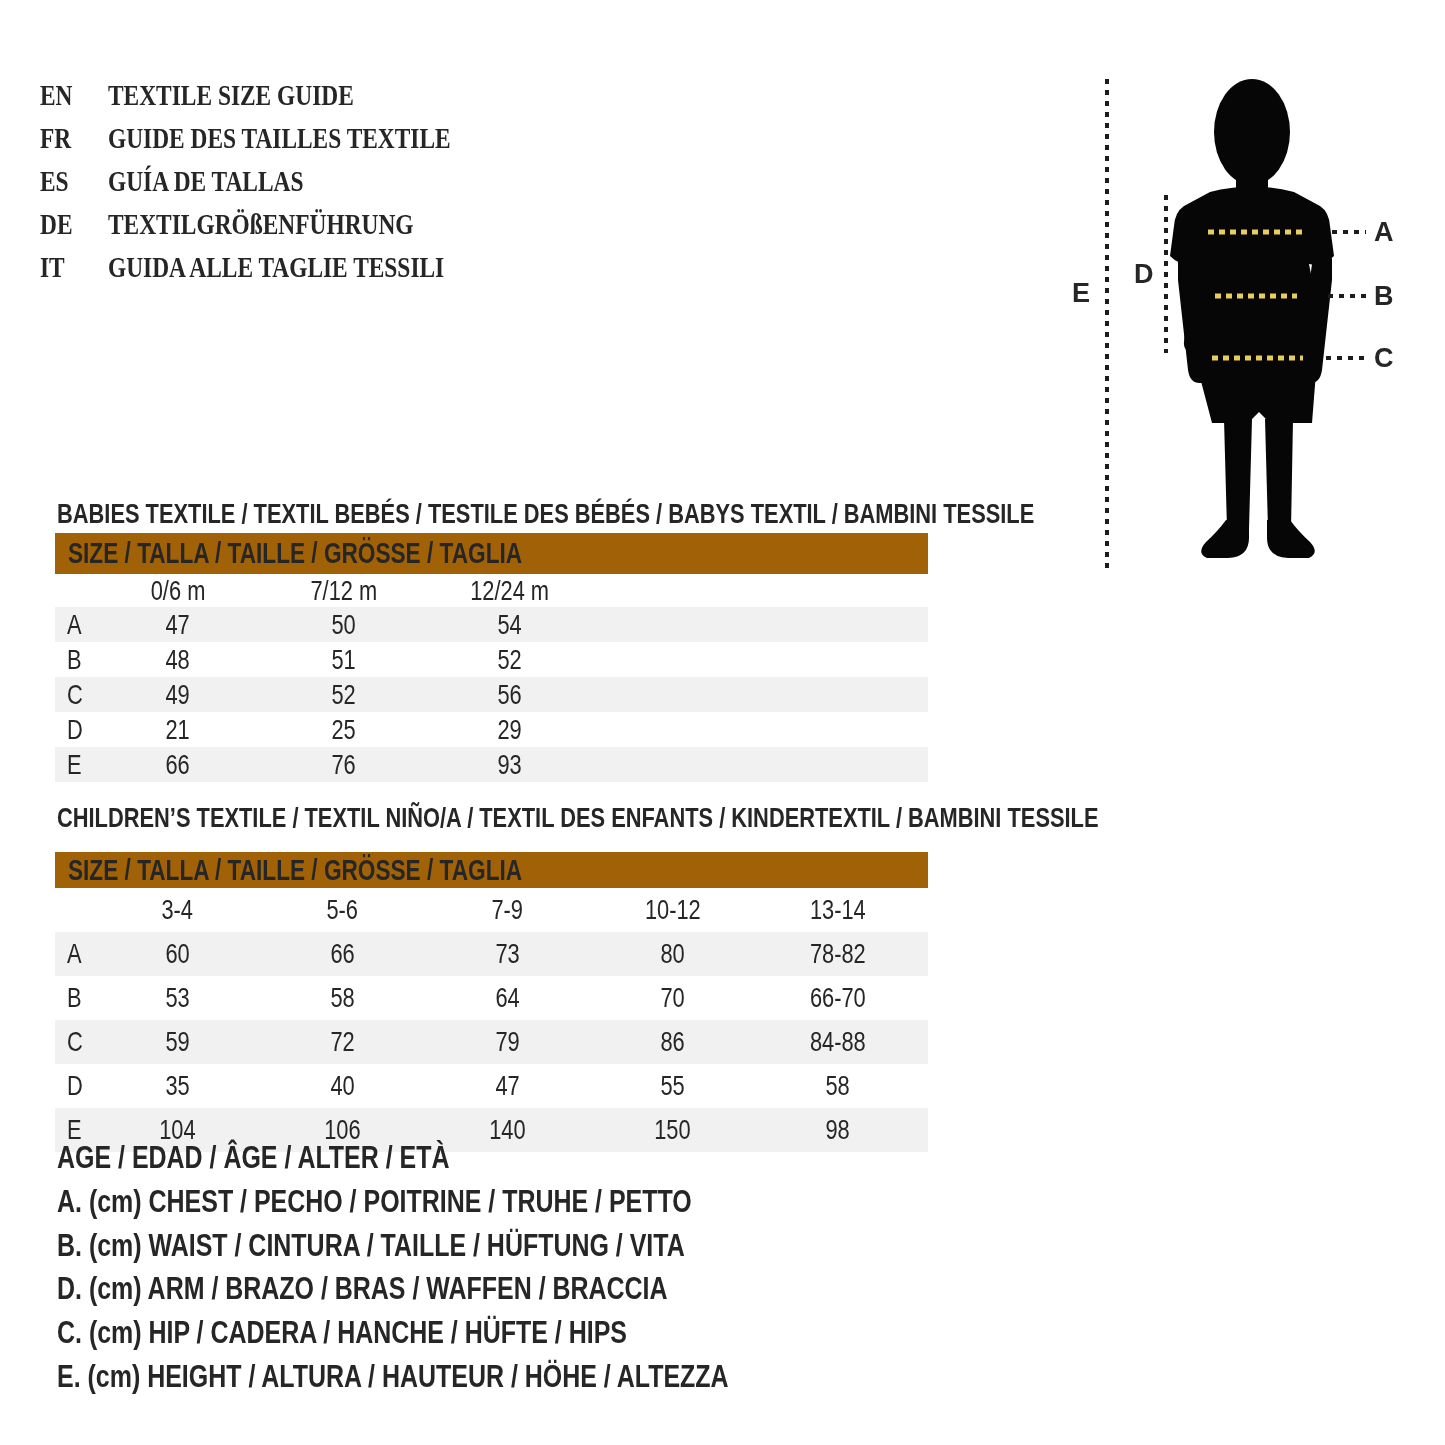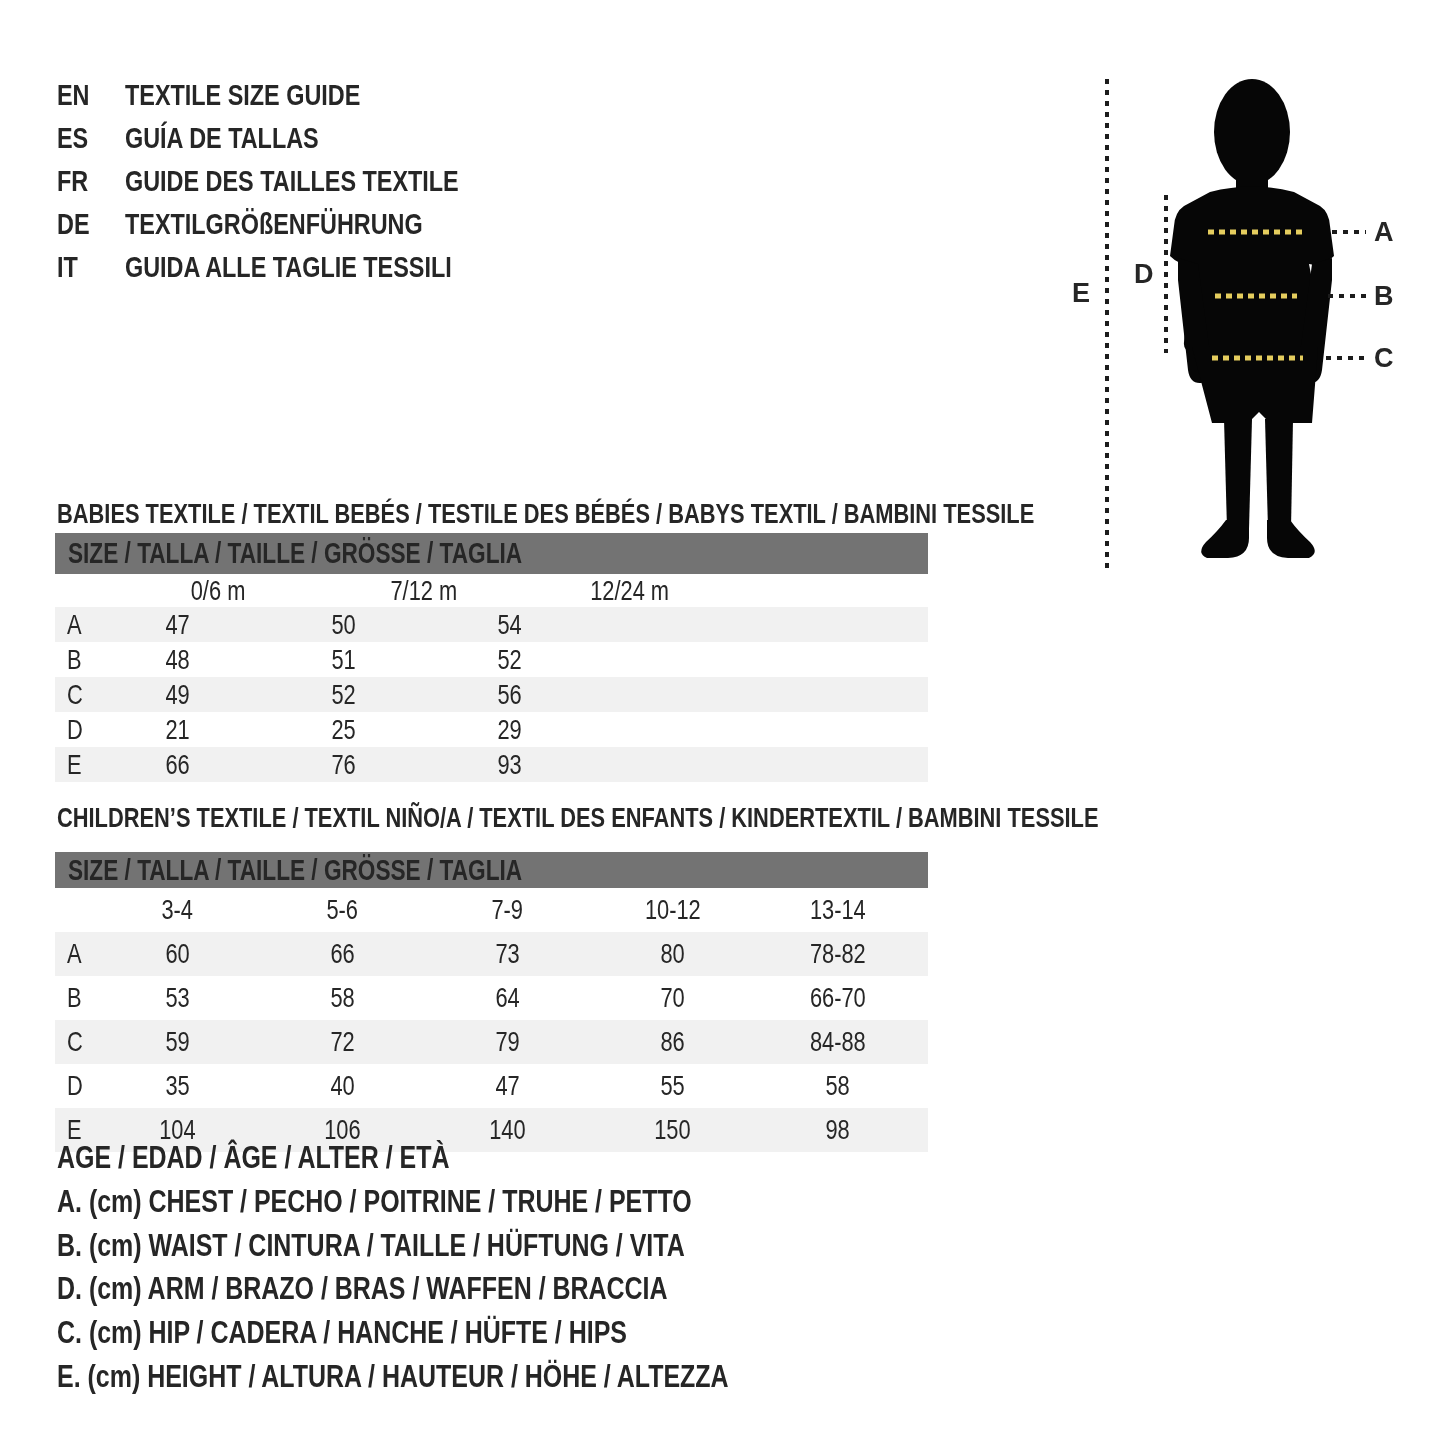--- a/index.html
+++ b/index.html
@@ -5,39 +5,39 @@
   html,body{margin:0;padding:0;background:#ffffff;}
   .page{
     position:relative;width:1445px;height:1445px;background:#ffffff;
     font-family:"Liberation Sans",sans-serif;color:#262626;overflow:hidden;
   }
   
   .cx{display:inline-block;transform:scaleX(0.78);transform-origin:0 50%;white-space:nowrap;}
   .cxc{display:inline-block;transform:scaleX(0.78);transform-origin:50% 50%;white-space:nowrap;}
 
   
-  .langs{position:absolute;left:57px;top:73px;}
+  .langs{position:absolute;left:40px;top:73px;font-family:Liberation Serif, serif;}
   .lang-row{display:flex;align-items:center;height:43px;font-size:30px;font-weight:700;}
   .lang-row .code{width:68px;flex:0 0 68px;}
 
   
   .sec-head{position:absolute;left:57px;height:32px;line-height:32px;font-size:28px;font-weight:700;}
   .sec-head.babies-h{top:498px;}
   .sec-head.kids-h{top:802px;}
 
   
   .table{position:absolute;left:55px;width:873px;}
   .table.babies{top:533px;}
   .table.kids{top:852px;}
-  .bar{background:#737373;display:flex;align-items:center;padding-left:13px;font-size:29px;font-weight:700;}
+  .bar{background:#a16207;display:flex;align-items:center;padding-left:13px;font-size:29px;font-weight:700;}
   .babies .bar{height:41px;}
   .kids .bar{height:36px;}
   .trow{display:grid;align-items:center;font-size:28px;font-weight:400;}
   .babies .trow{grid-template-columns:40px 166px 166px 166px auto;height:35px;}
-  .babies .trow.thead{height:33px;gap:40px;}
+  .babies .trow.thead{height:33px;}
   .kids .trow{grid-template-columns:40px 165px 165px 165px 165px 165px auto;height:44px;}
   .stripe{background:#f1f1f1;}
   .cell{display:flex;justify-content:center;align-items:center;}
   .cell.lbl{justify-content:flex-start;padding-left:12px;}
 
   
   .legend{position:absolute;left:57px;top:1136px;}
   .legend-line{height:43.7px;display:flex;align-items:center;font-size:32px;font-weight:700;}
 
   
@@ -51,26 +51,26 @@
 <body>
 
 <div class="page">
 
   <div class="langs">
     <div class="lang-row">
       <span class="code"><span class="cx">EN</span></span>
       <span><span class="cx">TEXTILE SIZE GUIDE</span></span>
     </div>
     <div class="lang-row">
+      <span class="code"><span class="cx">FR</span></span>
+      <span><span class="cx">GUIDE DES TAILLES TEXTILE</span></span>
+    </div>
+    <div class="lang-row">
       <span class="code"><span class="cx">ES</span></span>
       <span><span class="cx">GUÍA DE TALLAS</span></span>
-    </div>
-    <div class="lang-row">
-      <span class="code"><span class="cx">FR</span></span>
-      <span><span class="cx">GUIDE DES TAILLES TEXTILE</span></span>
     </div>
     <div class="lang-row">
       <span class="code"><span class="cx">DE</span></span>
       <span><span class="cx">TEXTILGRÖßENFÜHRUNG</span></span>
     </div>
     <div class="lang-row">
       <span class="code"><span class="cx">IT</span></span>
       <span><span class="cx">GUIDA ALLE TAGLIE TESSILI</span></span>
     </div>
   </div>

